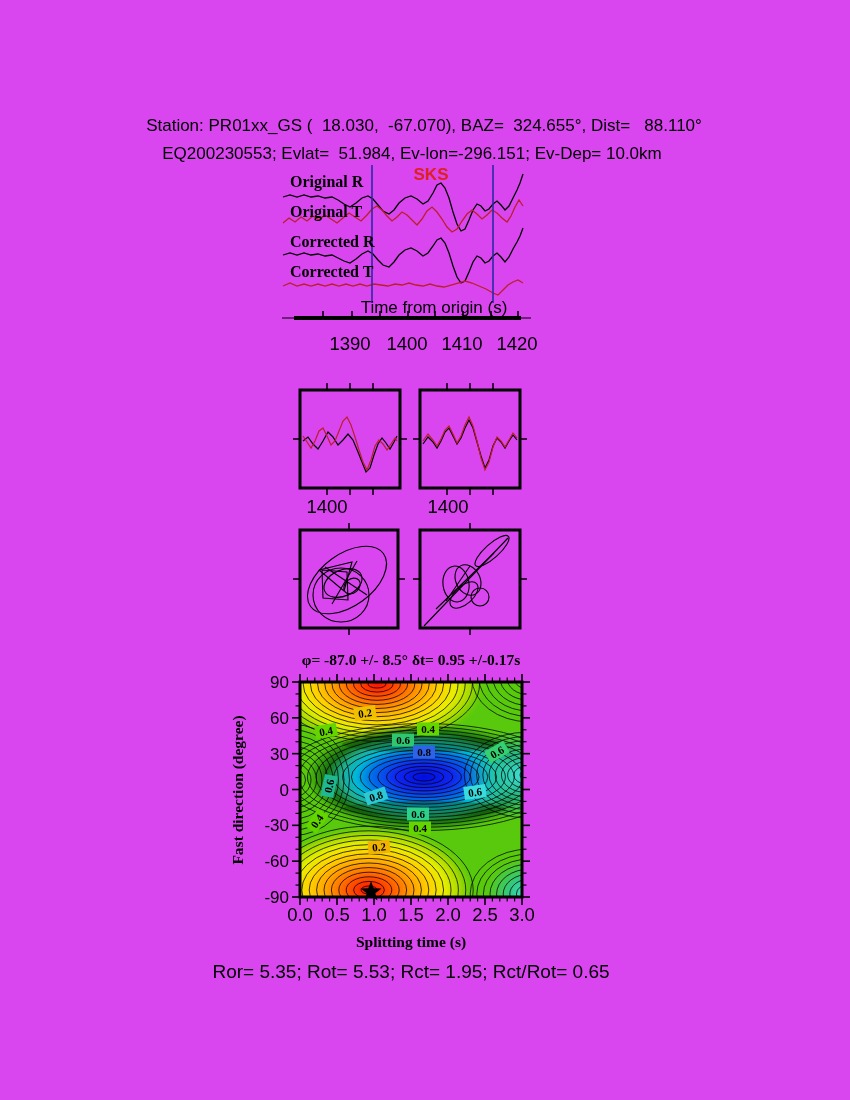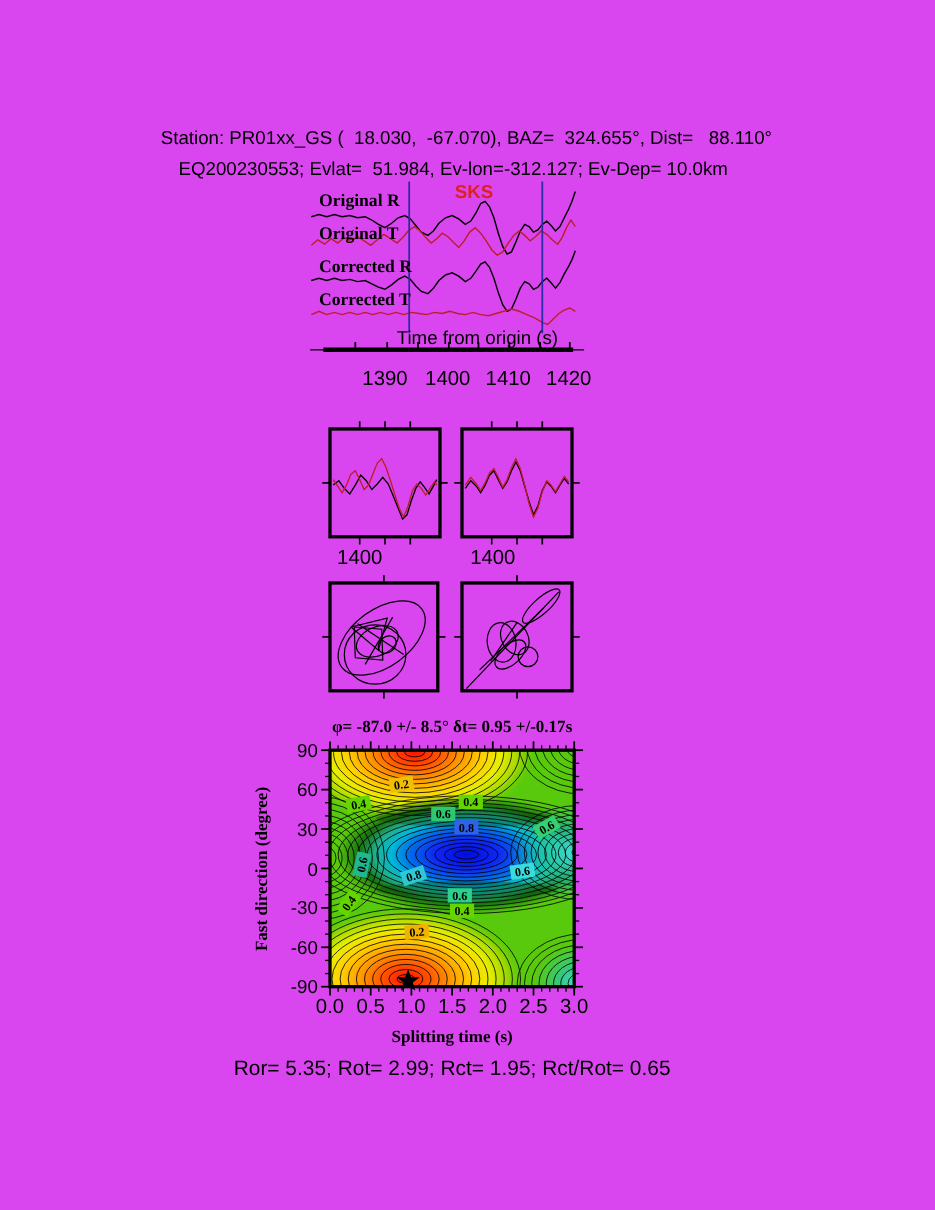--- a/index.html
+++ b/index.html
@@ -12,21 +12,21 @@
               font-size:19px;color:#000;white-space:pre;}
   svg{position:absolute;left:0;top:0;}
   .sans{font-family:"Liberation Sans",sans-serif;}
   .serifb{font-family:"Liberation Serif",serif;font-weight:bold;}
 </style>
 </head>
 <body>
 
 <div id="page">
   <div id="hdr1" class="hdr">Station: PR01xx_GS (  18.030,  -67.070), BAZ=  324.655°, Dist=   88.110°</div>
-  <div id="hdr2" class="hdr">EQ200230553; Evlat=  51.984, Ev-lon=-312.127; Ev-Dep= 10.0km</div>
+  <div id="hdr2" class="hdr">EQ200230553; Evlat=  51.984, Ev-lon=-296.151; Ev-Dep= 10.0km</div>
 
   <svg width="850" height="1100" viewBox="0 0 850 1100">
 
     <g>
       <polyline fill="none" stroke="#000000" stroke-width="1.3" points="283,197 290,195 297,197 304,195 311,197 318,196 325,198 332,197 338,200 344,204 350,207 356,203 362,198 368,196 373,199 378,205 383,211 389,214 394,210 399,203 405,198 411,196 417,199 423,204 428,201 433,193 437,185 441,183 445,188 449,198 453,212 457,224 461,231 465,229 469,220 473,210 477,204 481,206 485,211 489,209 493,204 497,201 501,205 505,210 509,206 513,198 517,190 520,183 523,174"></polyline>
       <polyline fill="none" stroke="#bb1f2a" stroke-width="1.3" points="283,223 289,218 295,222 301,217 307,221 313,216 319,220 325,215 331,219 337,223 343,218 349,213 355,217 361,221 367,215 372,209 377,206 382,210 387,216 392,221 397,217 402,212 407,215 412,220 417,225 422,219 427,211 432,207 437,212 442,219 447,227 452,232 457,229 462,221 467,214 472,210 477,214 482,219 487,215 492,210 497,213 502,218 507,222 511,216 515,207 519,200 523,206"></polyline>
       <polyline fill="none" stroke="#000000" stroke-width="1.3" points="283,255 290,253 297,255 304,253 311,255 318,254 325,256 332,255 338,258 344,261 350,263 356,259 362,254 368,251 373,254 378,260 383,265 389,267 394,262 399,255 405,250 411,248 417,251 423,256 428,253 433,246 437,240 441,238 445,243 449,253 453,266 457,277 461,283 465,281 469,272 473,262 477,256 481,258 485,263 489,261 493,256 497,253 501,257 505,262 509,257 513,249 517,242 520,236 523,228"></polyline>
       <polyline fill="none" stroke="#bb1f2a" stroke-width="1.3" points="283,286 290,283 297,286 304,284 311,286 318,284 325,286 332,284 339,286 346,284 353,286 360,284 367,286 374,284 381,285 388,286 395,284 402,285 409,283 416,285 423,286 430,284 437,286 444,287 451,285 458,283 465,281 472,283 479,286 486,289 493,293 498,295 503,290 508,285 513,282 518,280 523,283"></polyline>
 
       <line x1="372" y1="165" x2="372" y2="303" stroke="#2a2aa8" stroke-width="1.6"></line>
@@ -417,14 +417,14 @@
       <text class="sans" x="300" y="921" font-size="18.5" fill="#000" text-anchor="middle">0.0</text>
       <text class="sans" x="337" y="921" font-size="18.5" fill="#000" text-anchor="middle">0.5</text>
       <text class="sans" x="374" y="921" font-size="18.5" fill="#000" text-anchor="middle">1.0</text>
       <text class="sans" x="411" y="921" font-size="18.5" fill="#000" text-anchor="middle">1.5</text>
       <text class="sans" x="448" y="921" font-size="18.5" fill="#000" text-anchor="middle">2.0</text>
       <text class="sans" x="485" y="921" font-size="18.5" fill="#000" text-anchor="middle">2.5</text>
       <text class="sans" x="522" y="921" font-size="18.5" fill="#000" text-anchor="middle">3.0</text>
     </g>
   </svg>
 
-  <div id="footerline">Ror= 5.35; Rot= 2.99; Rct= 1.95; Rct/Rot= 0.65</div>
+  <div id="footerline">Ror= 5.35; Rot= 5.53; Rct= 1.95; Rct/Rot= 0.65</div>
 </div>
 
 </body></html>

